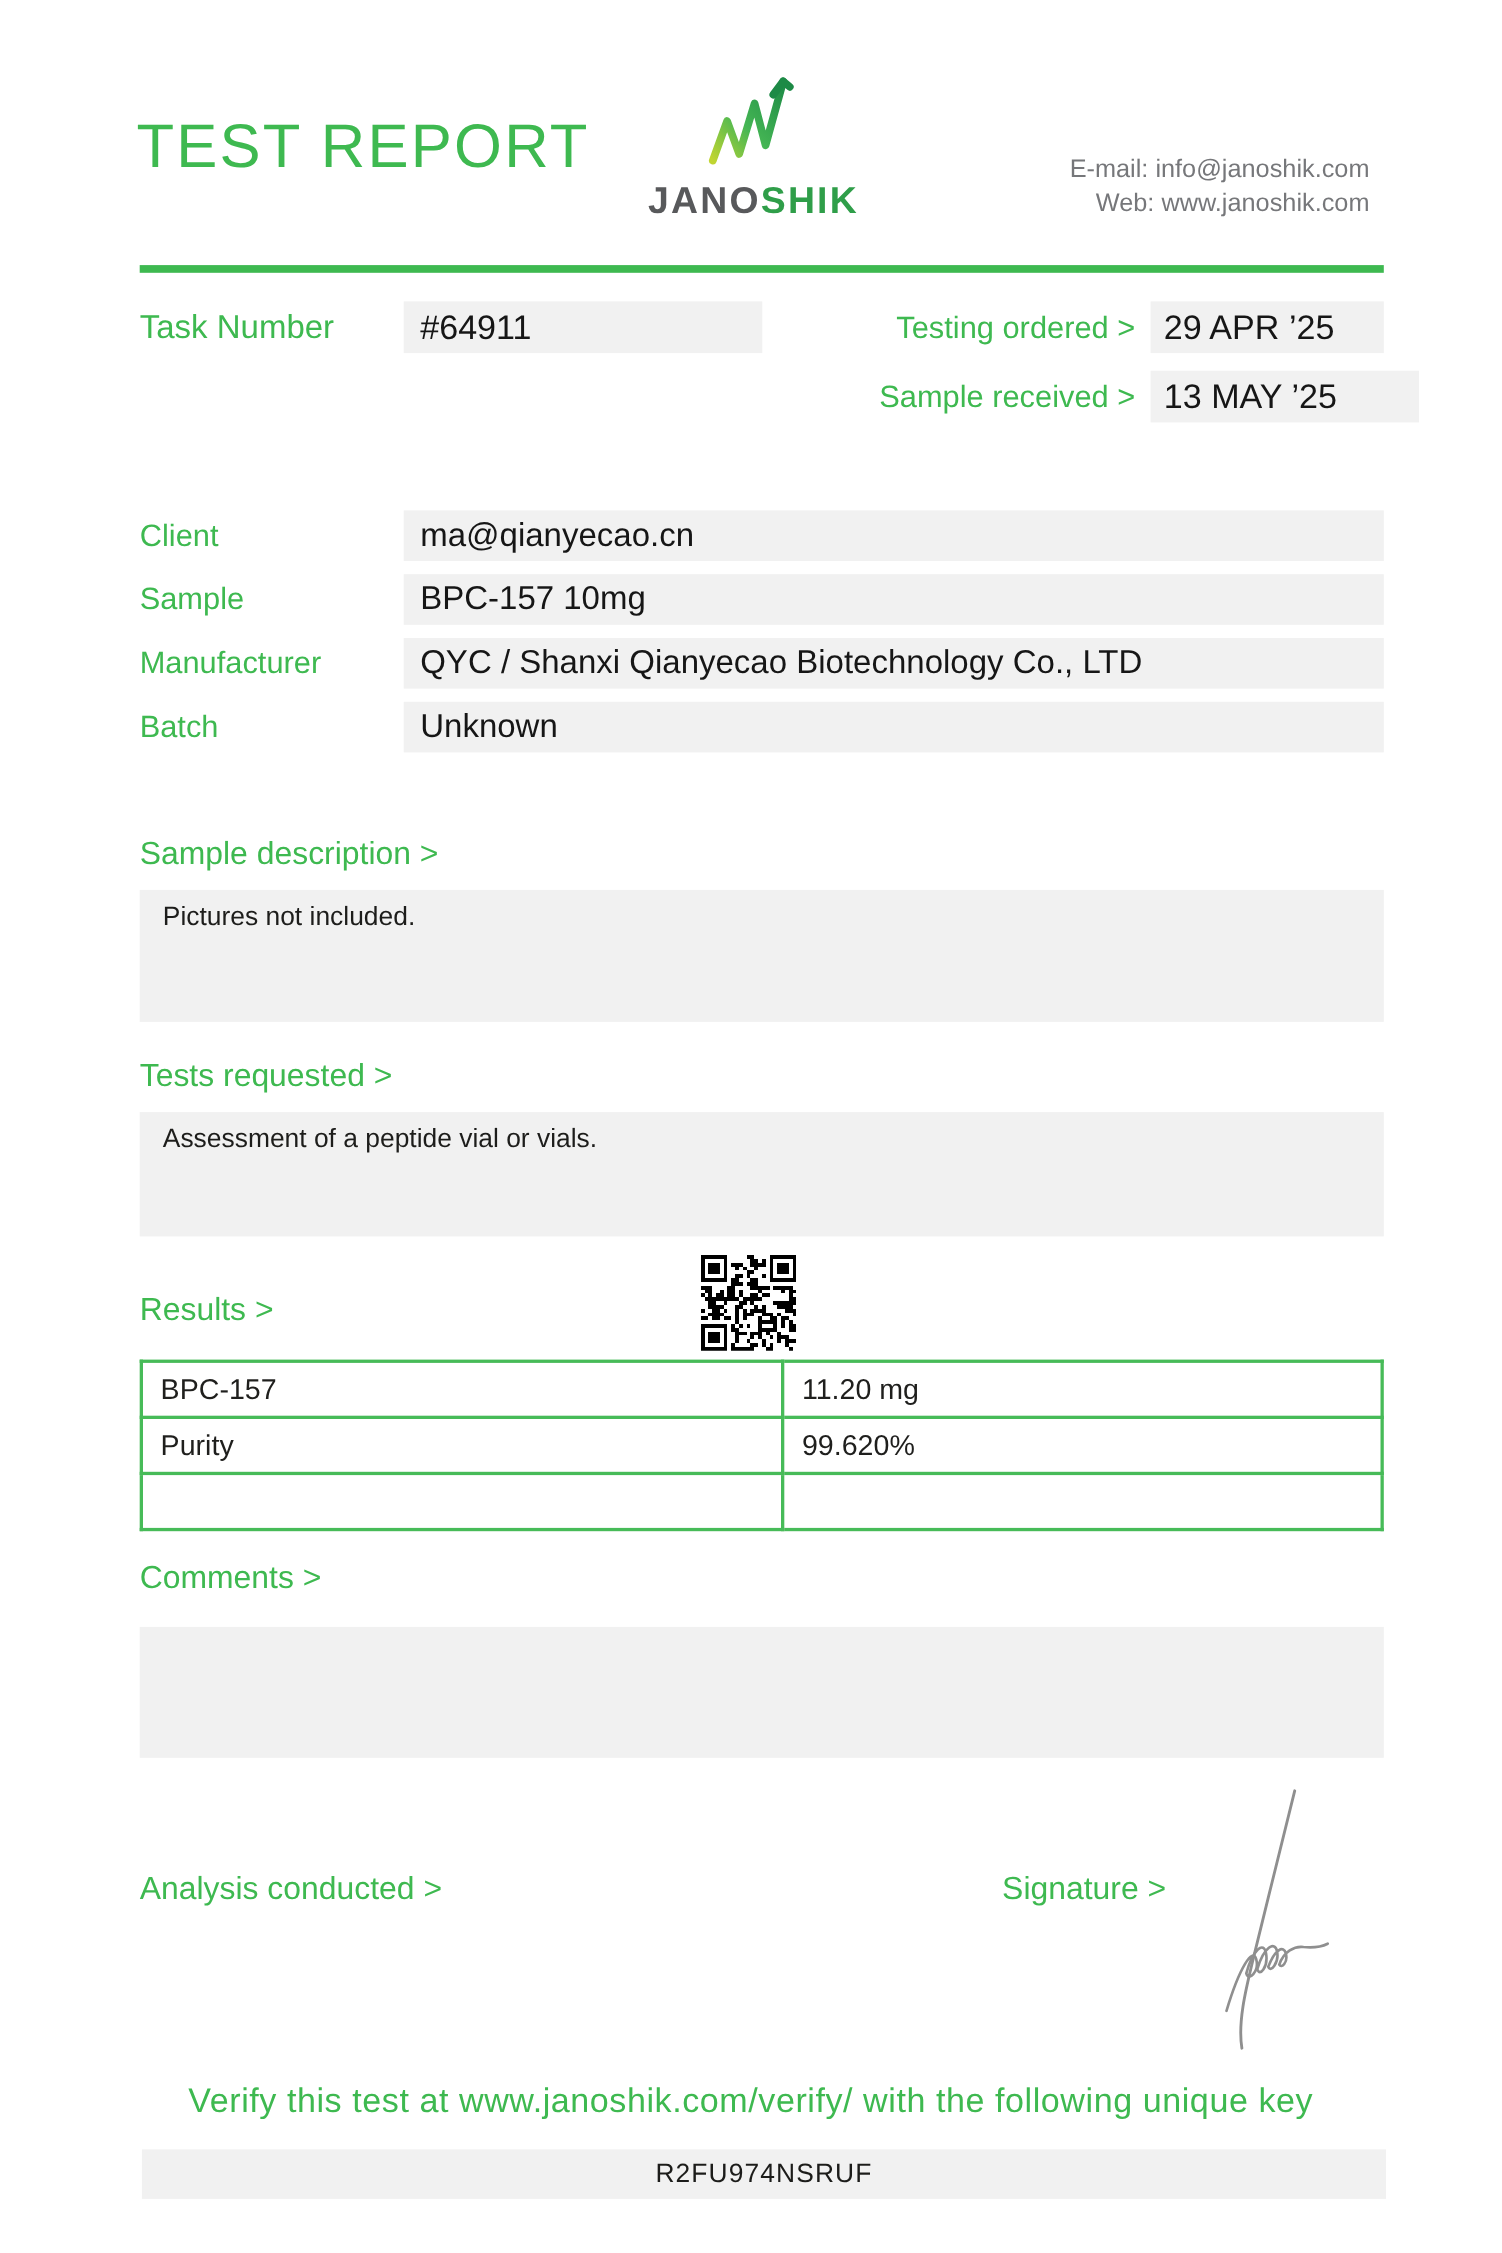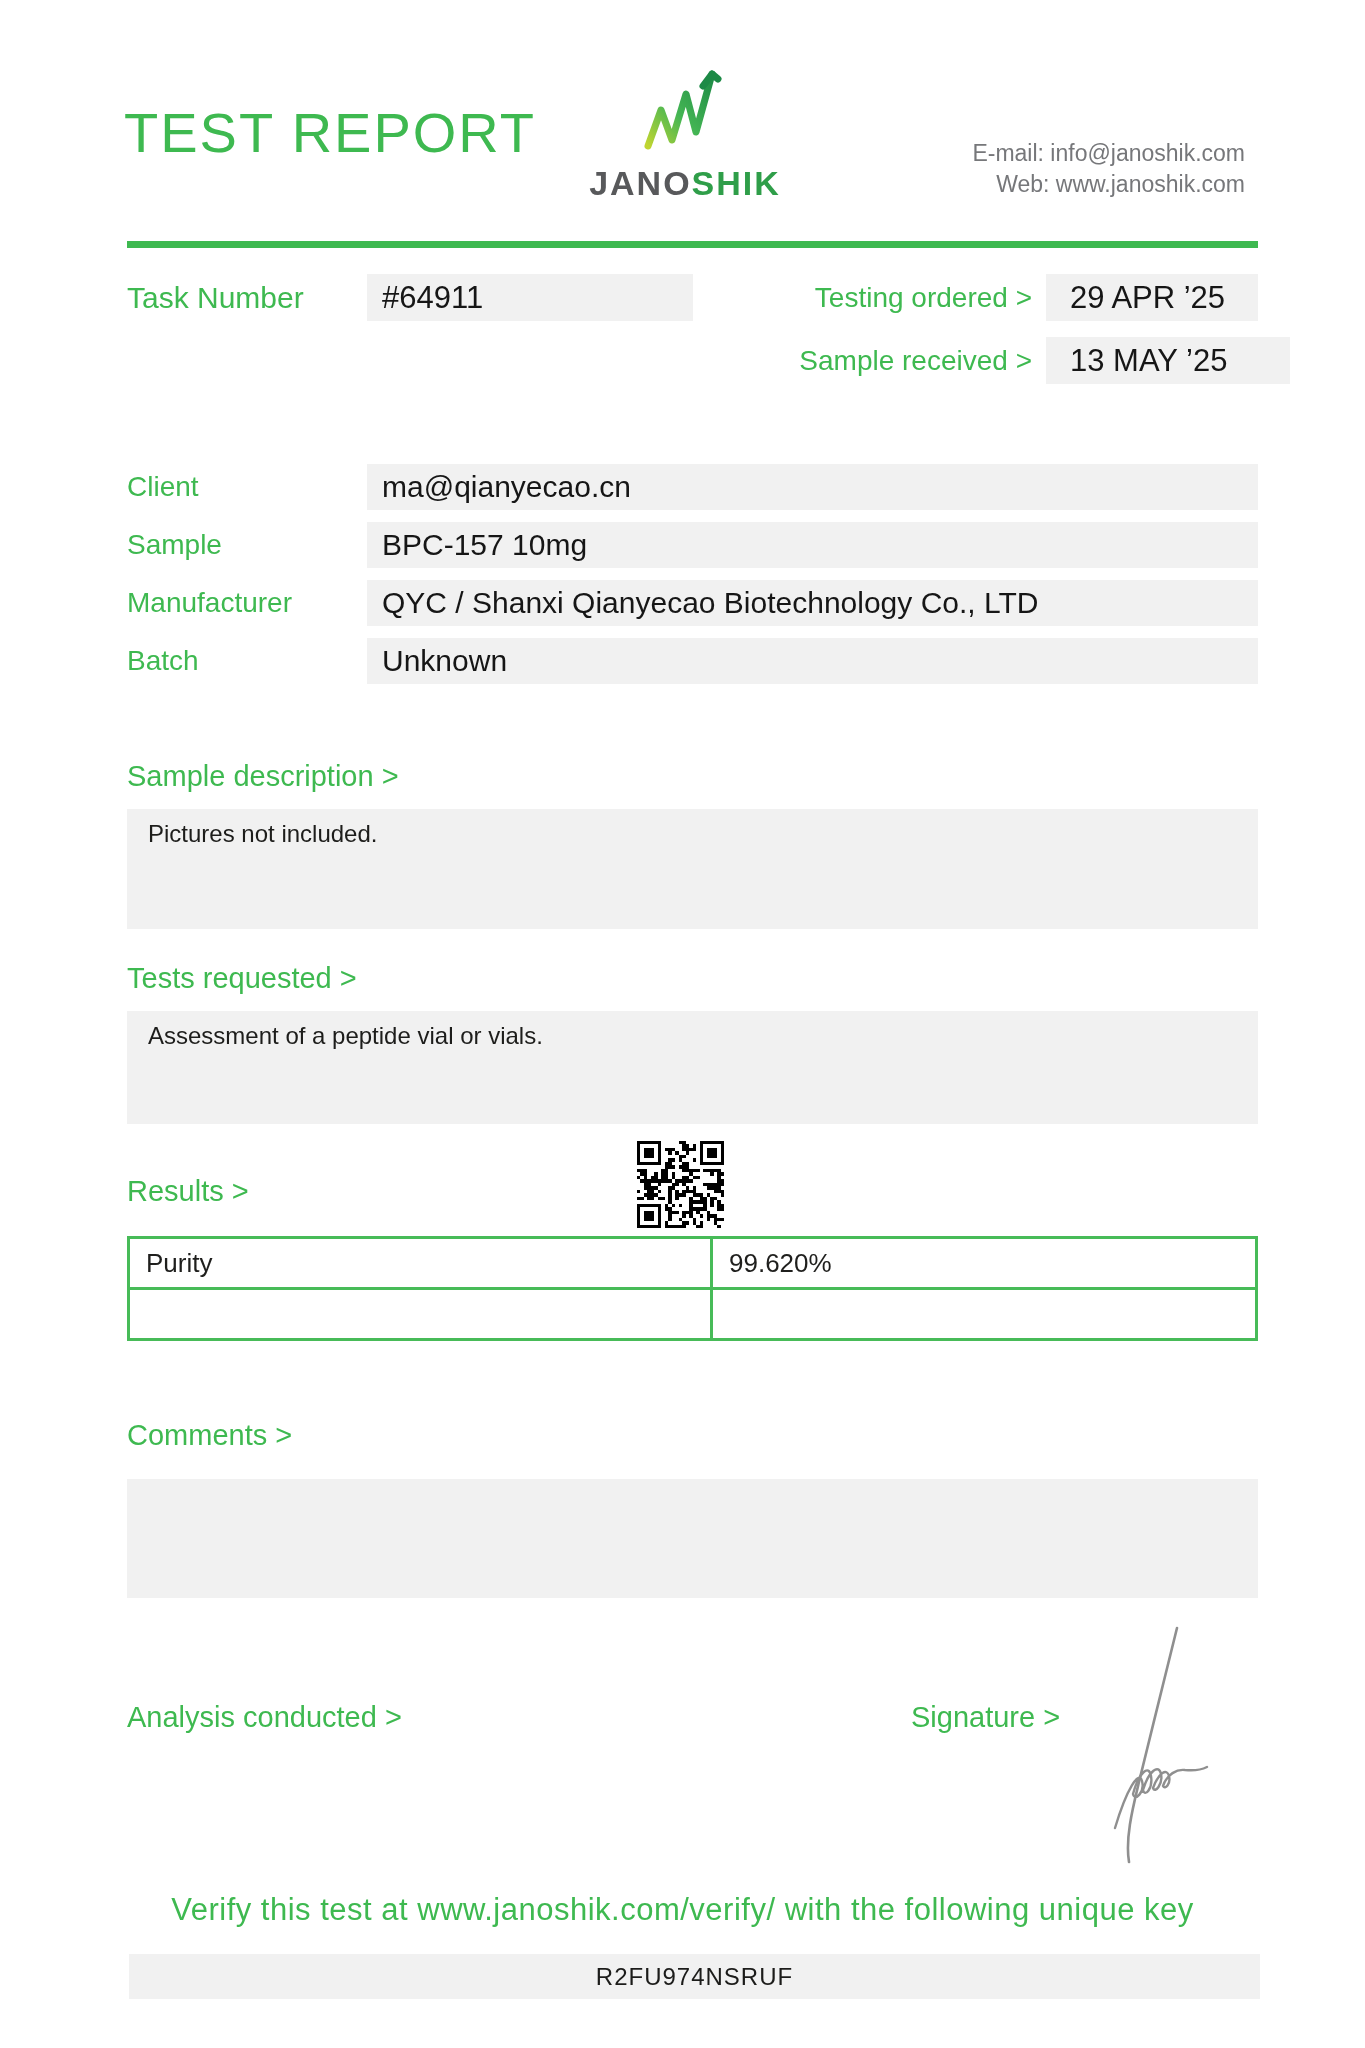--- a/index.html
+++ b/index.html
@@ -40,21 +40,21 @@
   .vtext{color:#161616;font-size:31px;line-height:47px;white-space:nowrap;}
 
   
   .task-label{left:127px;top:274px;line-height:47px;font-size:30px;}
   .task-box{left:367px;top:274px;width:326px;height:47px;}
   .task-box .vtext{padding-left:15px;}
   .ordered-label{left:740px;top:274px;width:292px;line-height:47px;text-align:right;font-size:28px;}
   .ordered-box{left:1046px;top:274px;width:212px;height:47px;}
   .received-label{left:740px;top:337px;width:292px;line-height:47px;text-align:right;font-size:28px;}
   .received-box{left:1046px;top:337px;width:244px;height:47px;}
-  .date-text{padding-left:24px;}
+  .date-text{padding-left:12px;}
 
   
   .info-label{left:127px;height:46px;line-height:46px;font-size:28px;}
   .info-box{left:367px;width:891px;height:46px;}
   .info-box .vtext{padding-left:15px;line-height:46px;font-size:30px;}
 
   
   .sec-heading{font-size:29px;}
   .body-box{left:127px;width:1131px;}
   .body-text{
@@ -385,20 +385,24 @@
       <rect x="18" y="0" width="7" height="7" fill="#000"></rect>
       <rect x="19" y="1" width="5" height="5" fill="#fff"></rect>
       <rect x="20" y="2" width="3" height="3" fill="#000"></rect>
       <rect x="0" y="18" width="7" height="7" fill="#000"></rect>
       <rect x="1" y="19" width="5" height="5" fill="#fff"></rect>
       <rect x="2" y="20" width="3" height="3" fill="#000"></rect>
     </svg>
 
   <table class="abs results-table">
     <tbody>
+        <tr>
+      <td class="col1">BPC-157</td>
+      <td>11.20 mg</td>
+    </tr>
     <tr>
       <td class="col1">Purity</td>
       <td>99.620%</td>
     </tr>
     <tr>
       <td class="col1"></td>
       <td></td>
     </tr>
   </tbody>
     </table>

